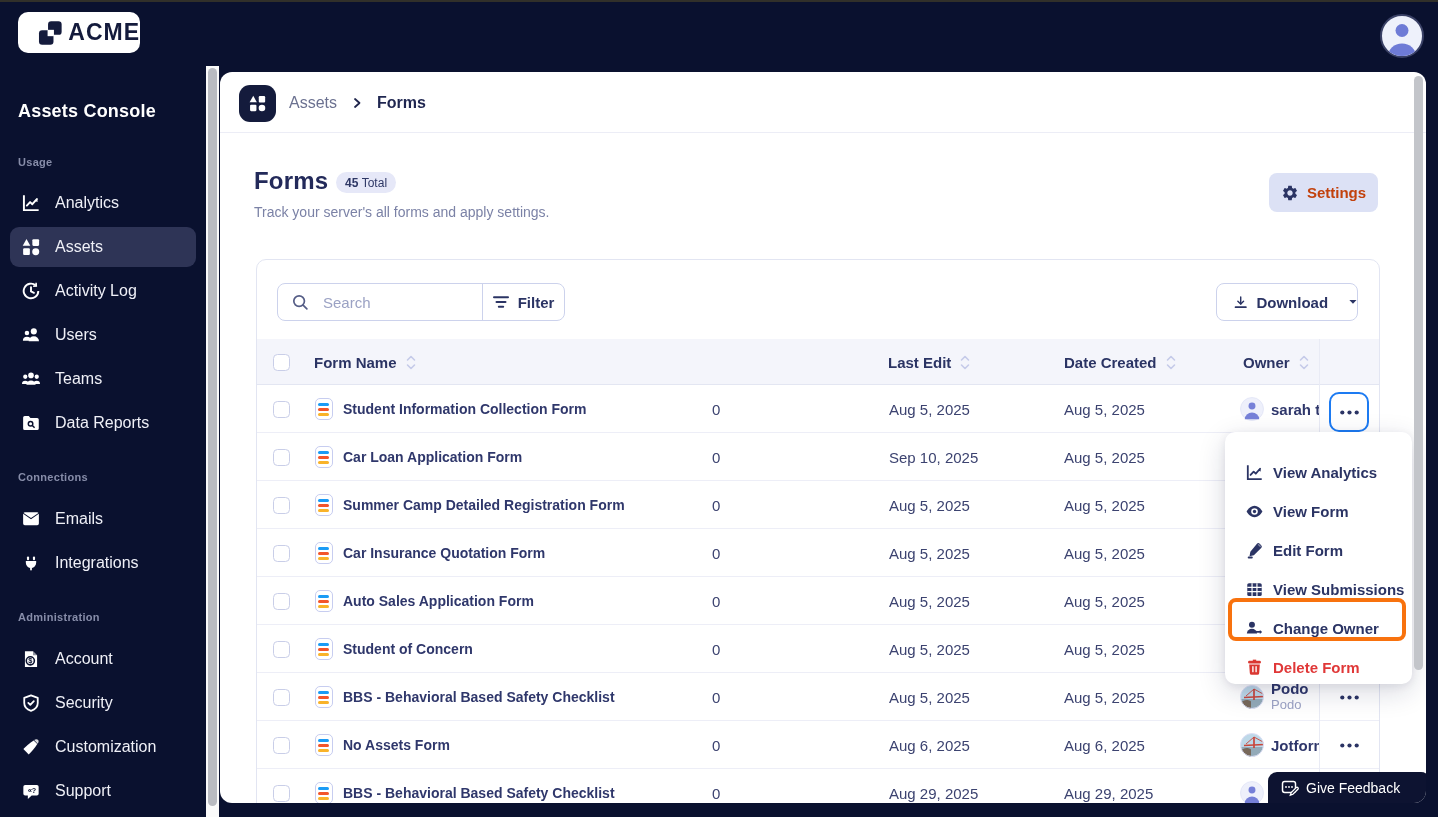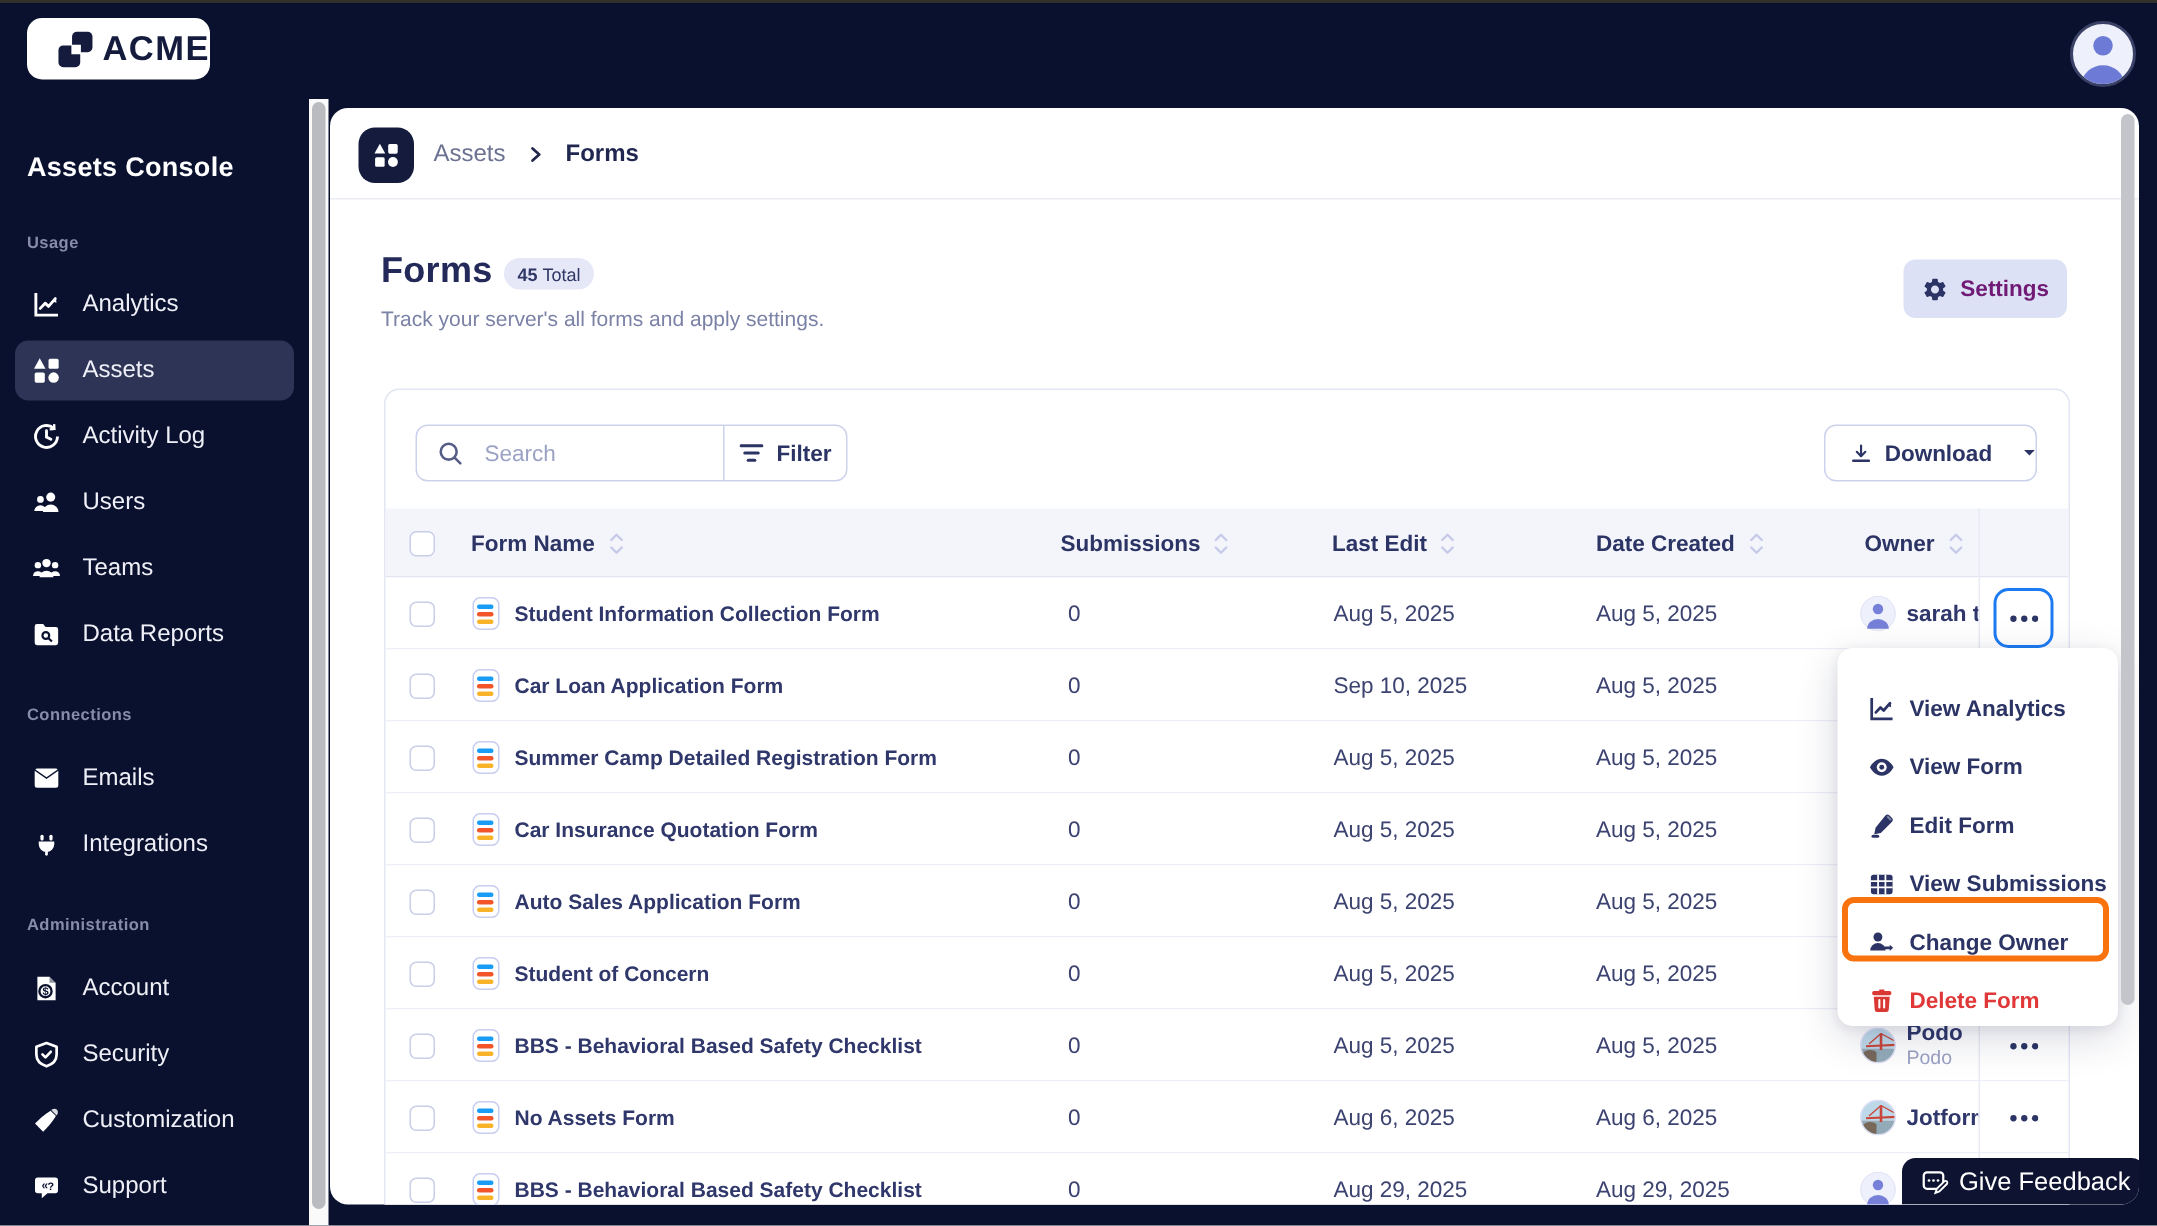--- a/index.html
+++ b/index.html
@@ -22,21 +22,21 @@
 
 .content { position:absolute; left:220px; top:72px; width:1206px; height:731px; background:#fff; border-radius:12px; overflow:hidden; }
 .bc-tile { position:absolute; left:19px; top:13px; width:37px; height:37px; background:#141b3c; border-radius:11px; display:flex; align-items:center; justify-content:center; }
 .bc-a { position:absolute; left:69px; top:22px; font-size:16px; font-weight:500; color:#6b7190; }
 .bc-f { position:absolute; left:157px; top:22px; font-size:16px; font-weight:bold; color:#1f2650; }
 .bc-chev { position:absolute; left:131px; top:25px; }
 .divider { position:absolute; left:0; top:60px; width:1206px; height:1px; background:#ecedf6; }
 .h1 { position:absolute; left:34px; top:95px; font-size:24px; font-weight:bold; color:#232a5a; letter-spacing:.2px; }
 .badge { position:absolute; left:116px; top:100px; height:21px; background:#e6e8f8; border-radius:11px; padding:0 9px; display:flex; align-items:center; font-size:12px; color:#2e3765; }
 .sub { position:absolute; left:34px; top:132px; font-size:14px; color:#7b82a6; }
-.settings { position:absolute; left:1049px; top:101px; width:109px; height:39px; background:#dce1f5; border-radius:8px; display:flex; align-items:center; justify-content:center; gap:8px; font-size:15px; font-weight:bold; color:#701a75; }
+.settings { position:absolute; left:1049px; top:101px; width:109px; height:39px; background:#dce1f5; border-radius:8px; display:flex; align-items:center; justify-content:center; gap:8px; font-size:15px; font-weight:bold; color:#c2410c; }
 
 .card { position:absolute; left:36px; top:187px; width:1124px; height:600px; border:1px solid #e2e5f2; border-radius:10px; background:#fff; overflow:hidden; }
 .searchwrap { position:absolute; left:20px; top:23px; width:288px; height:38px; border:1px solid #ccd2ec; border-radius:8px; display:flex; }
 .searchcell { width:205px; display:flex; align-items:center; padding-left:14px; gap:14px; border-right:1px solid #ccd2ec; }
 .searchcell .ph { font-size:15px; color:#9ba2c4; }
 .filtercell { flex:1; display:flex; align-items:center; justify-content:center; gap:9px; font-size:15px; font-weight:bold; color:#2b3464; }
 .download { position:absolute; left:959px; top:23px; width:142px; height:38px; border:1px solid #ccd2ec; border-radius:8px; display:flex; align-items:center; padding-left:17px; gap:9px; font-size:15px; font-weight:bold; color:#2b3464; }
 .thead { position:absolute; left:0; top:79px; width:1122px; height:46px; background:#f4f5fb; border-bottom:1px solid #e3e6f2; }
 .th { position:absolute; top:0; height:46px; display:flex; align-items:center; gap:9px; font-size:15px; font-weight:bold; color:#2b3464; }
 .vline { position:absolute; left:1062px; top:79px; width:1px; height:521px; background:#e9ebf5; }
@@ -46,21 +46,21 @@
 .ficon i { position:absolute; left:2px; width:11px; height:3px; border-radius:1.5px; display:block; }
 .fname { position:absolute; left:86px; top:0; height:48px; display:flex; align-items:center; font-size:14px; font-weight:bold; color:#2f376b; }
 .cell { position:absolute; top:0; height:48px; display:flex; align-items:center; font-size:15px; color:#3c4370; }
 .sort { width:10px; height:15px; }
 .oav { width:24px; height:24px; margin-right:7px; flex:none; display:flex; }
 .dotsbtn { position:absolute; left:1072px; top:132px; width:40px; height:40px; background:#fff; border:2px solid #1d7bf2; border-radius:10px; display:flex; align-items:center; justify-content:center; z-index:5; }
 .menu { position:absolute; left:1005px; top:360px; width:187px; height:252px; background:#fff; border-radius:10px; box-shadow:0 8px 28px rgba(20,25,70,.16), 0 2px 8px rgba(20,25,70,.08); z-index:20; }
 .mi { position:absolute; left:0; width:187px; height:39px; display:flex; align-items:flex-end; padding-left:21px; gap:10px; font-size:15px; font-weight:bold; color:#2b3464; }
 .mi svg { width:17px; height:17px; flex:none; }
 .hl { position:absolute; left:3px; top:166px; width:178px; height:43px; border:4.5px solid #f8720e; border-radius:8px; z-index:2; }
-.feedback { position:absolute; left:1048px; top:700px; width:162px; height:31px; background:#0d1331; border-radius:9px 9px 0 0; display:flex; align-items:center; padding-left:13px; gap:7px; color:#fff; font-size:17px; font-weight:500; z-index:30; }
+.feedback { position:absolute; left:1048px; top:700px; width:162px; height:31px; background:#0d1331; border-radius:9px 9px 0 0; display:flex; align-items:center; padding-left:13px; gap:7px; color:#fff; font-size:14px; font-weight:500; z-index:30; }
 .rthumb { position:absolute; left:1194px; top:4px; width:9px; height:594px; background:#c3c5ca; border-radius:5px; z-index:40; }
 </style>
 </head>
 <body>
 <div class="topstrip"></div>
 
 <div class="logo">
   <svg width="40" height="40" viewBox="0 0 40 40">
     <rect x="21" y="7" width="15" height="15" rx="3.5" fill="#141b3c"></rect>
     <rect x="11" y="17" width="16" height="16" rx="3.5" fill="#141b3c"></rect>
@@ -228,24 +228,20 @@
         </svg>
       Download
       <svg width="10" height="6" viewBox="0 0 10 6" style="margin-left:12px">
           <path d="M0.5 0.5 L5 5.2 L9.5 0.5 z" fill="#2b3464"></path>
         </svg>
     </div>
 
     <div class="thead">
       <div class="cb" style="top:14.5px"></div>
       <div class="th" style="left:57px">Form Name <svg class="sort" viewBox="0 0 10 15" fill="none" stroke="#c5cae9" stroke-width="1.6" stroke-linecap="round" stroke-linejoin="round">
-            <path d="M1.5 5 L5 1.5 L8.5 5"></path>
-            <path d="M1.5 10 L5 13.5 L8.5 10"></path>
-          </svg></div>
-      <div class="th" style="left:450px">Submissions <svg class="sort" viewBox="0 0 10 15" fill="none" stroke="#c5cae9" stroke-width="1.6" stroke-linecap="round" stroke-linejoin="round">
             <path d="M1.5 5 L5 1.5 L8.5 5"></path>
             <path d="M1.5 10 L5 13.5 L8.5 10"></path>
           </svg></div>
       <div class="th" style="left:631px">Last Edit <svg class="sort" viewBox="0 0 10 15" fill="none" stroke="#c5cae9" stroke-width="1.6" stroke-linecap="round" stroke-linejoin="round">
             <path d="M1.5 5 L5 1.5 L8.5 5"></path>
             <path d="M1.5 10 L5 13.5 L8.5 10"></path>
           </svg></div>
       <div class="th" style="left:807px">Date Created <svg class="sort" viewBox="0 0 10 15" fill="none" stroke="#c5cae9" stroke-width="1.6" stroke-linecap="round" stroke-linejoin="round">
             <path d="M1.5 5 L5 1.5 L8.5 5"></path>
             <path d="M1.5 10 L5 13.5 L8.5 10"></path>

